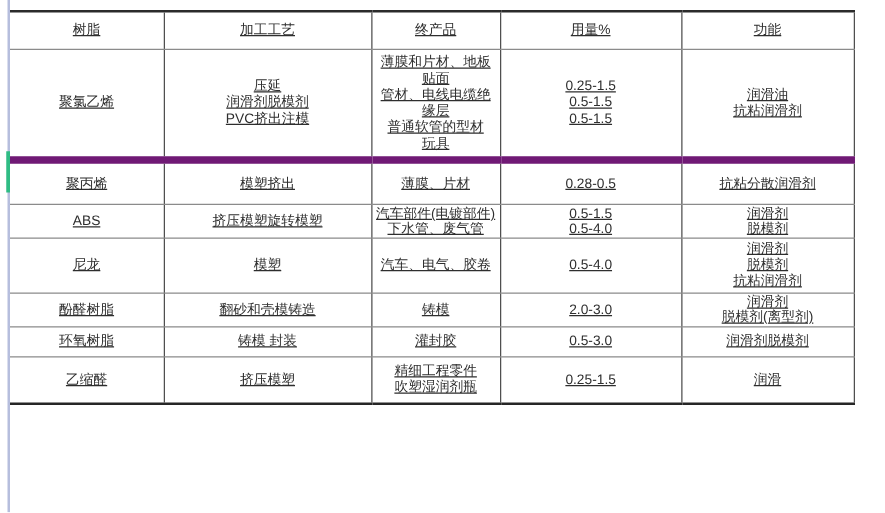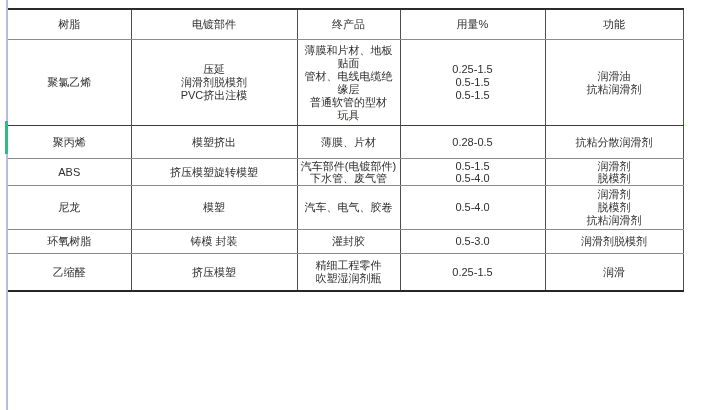--- a/index.html
+++ b/index.html
@@ -33,26 +33,27 @@
   col.c3{width:145px}
   col.c4{width:138px}
   td{
     text-align:center;
     vertical-align:middle;
     padding:1px 2px;
     border-right:1px solid #4f4f4f;
     border-bottom:1px solid #8b8b8b;
     white-space:pre-line;
     overflow:hidden;
+    text-decoration:underline;
   }
   thead td{
     border-top:2px solid #2b2b2b;
     height:27px;
   }
-  tr.r0 td{height:83px;border-bottom:1px solid #701a75;margin-top:14px;}
+  tr.r0 td{height:83px;border-bottom:6px solid #701a75;margin-top:14px;}
   tr.r1 td{height:30px;}
   tr.r2 td{height:30px;text-align:center;}
   tr.r3 td{height:34px;}
   tr.r4 td{height:24px;line-height:12px;margin-left:46px;}
   tr.r5 td{height:41px;}
   tr.r6 td{height:32px;}
   tr.r7 td{height:24px;line-height:12px;}
   tr.r8 td{height:21px;}
   tr.r9 td{height:34px;border-bottom:2px solid #262626;}
 </style>
@@ -68,21 +69,21 @@
     <colgroup>
       <col class="c0">
         <col class="c1">
         <col class="c2">
         <col class="c3">
         <col class="c4">
     </colgroup>
     <thead>
       <tr>
         <td>树脂</td>
-        <td>电镀部件</td>
+        <td>加工工艺</td>
         <td>终产品</td>
         <td>用量%</td>
         <td>功能</td>
       </tr>
     </thead>
     <tbody>
       <tr class="r0">
         <td>聚氯乙烯</td>
         <td>压延
 润滑剂脱模剂
@@ -118,20 +119,28 @@
       </tr>
       <tr class="r5">
         <td>尼龙</td>
         <td>模塑</td>
         <td>汽车、电气、胶卷</td>
         <td>0.5-4.0</td>
         <td>润滑剂
 脱模剂
 抗粘润滑剂</td>
       </tr>
+      <tr class="r7">
+        <td>酚醛树脂</td>
+        <td>翻砂和壳模铸造</td>
+        <td>铸模</td>
+        <td>2.0-3.0</td>
+        <td>润滑剂
+脱模剂(离型剂)</td>
+      </tr>
       <tr class="r8">
         <td>环氧树脂</td>
         <td>铸模  封装</td>
         <td>灌封胶</td>
         <td>0.5-3.0</td>
         <td>润滑剂脱模剂</td>
       </tr>
       <tr class="r9">
         <td>乙缩醛</td>
         <td>挤压模塑</td>

